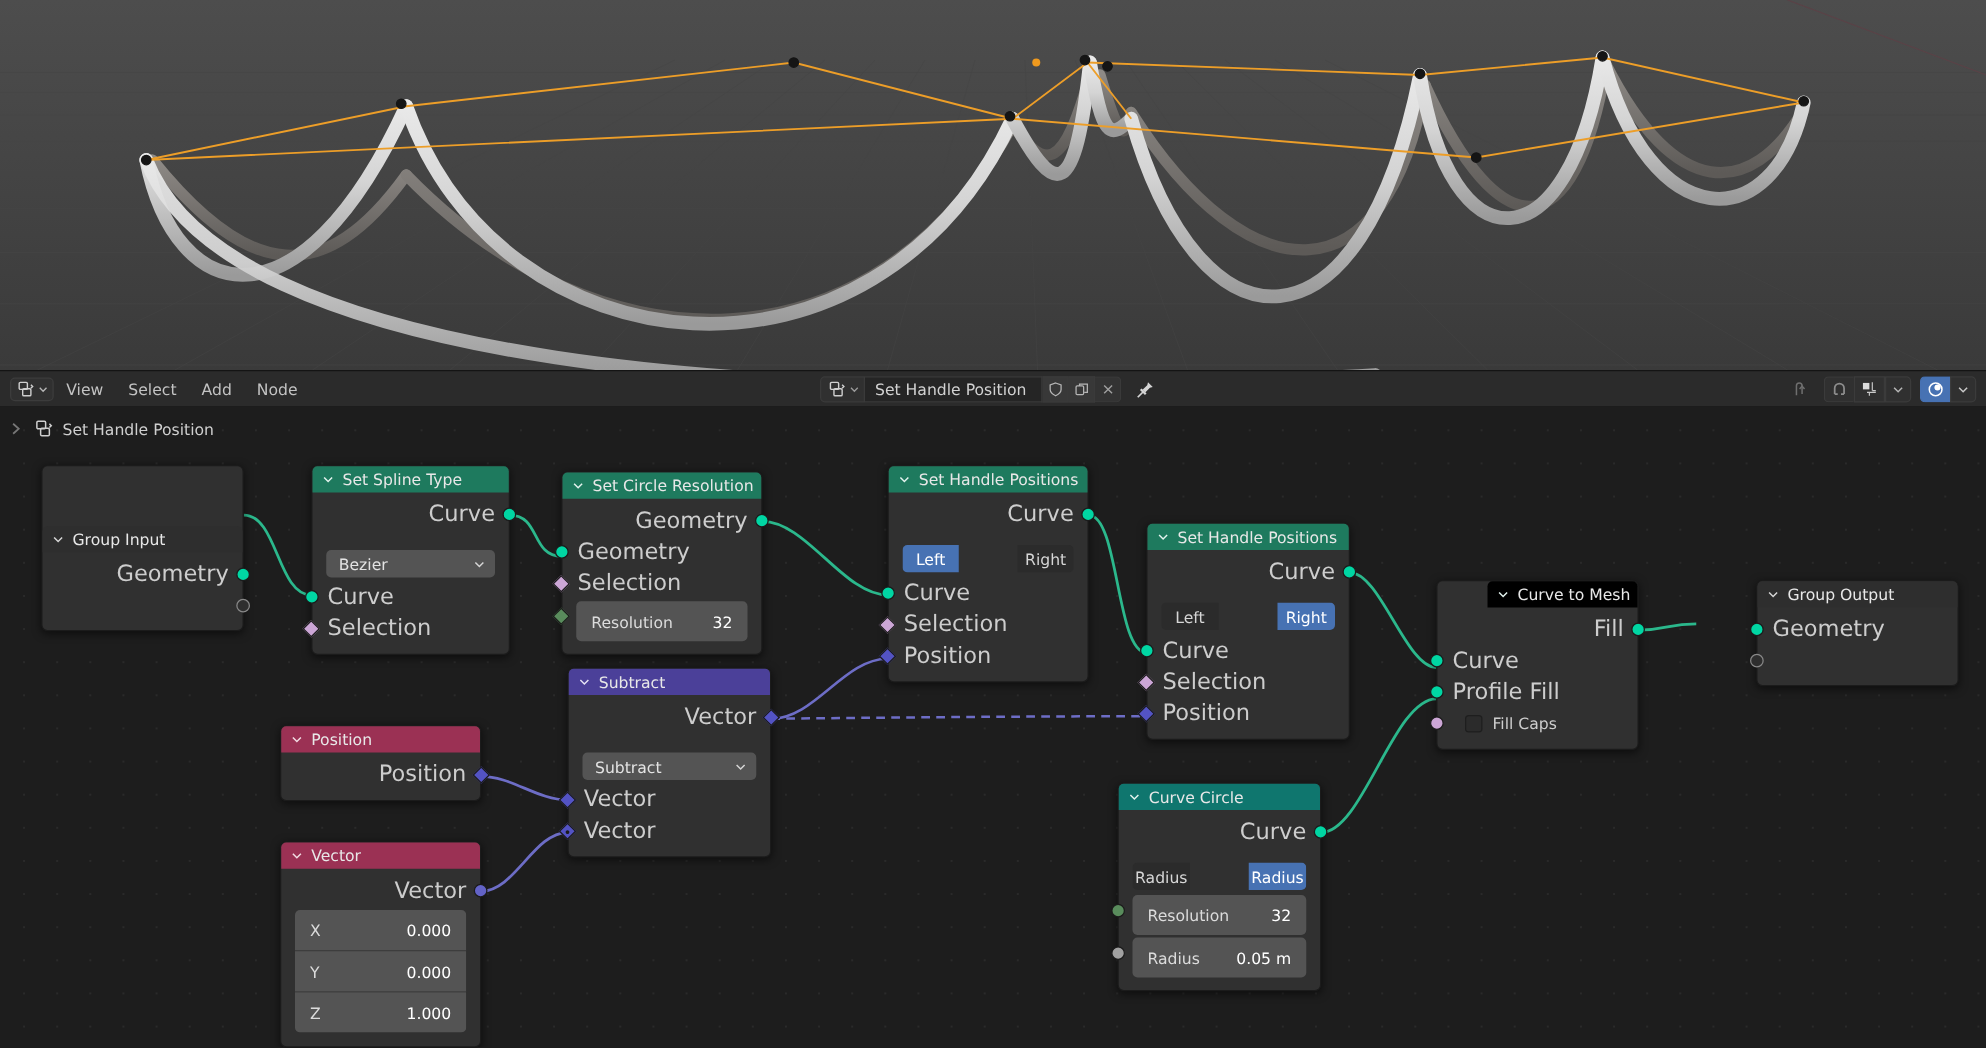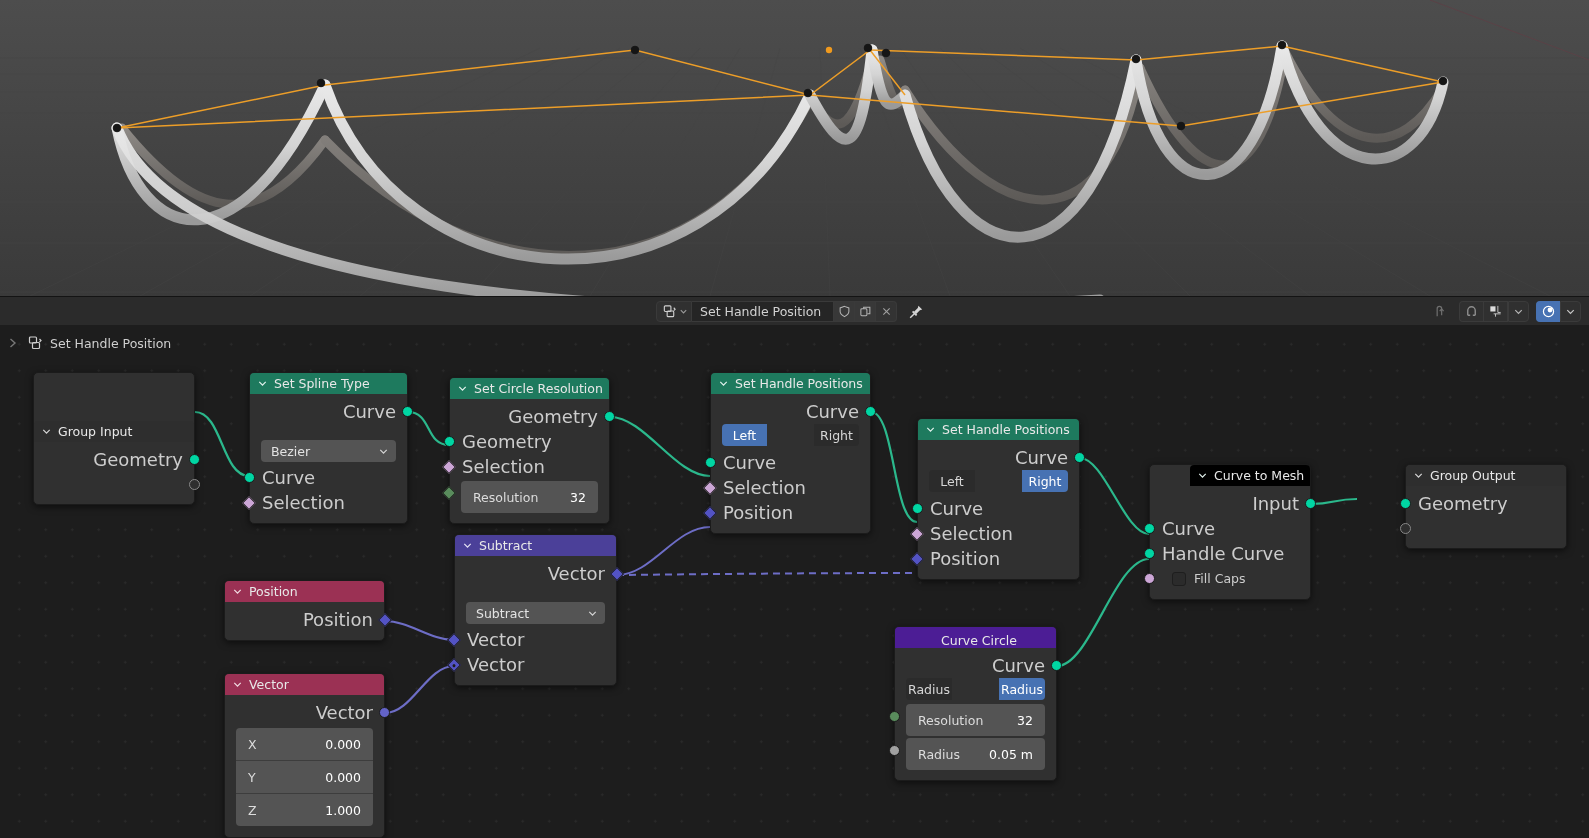--- a/index.html
+++ b/index.html
@@ -153,21 +153,21 @@
     padding: 16px 12px; color: #e3e3e3; font-size: 12.5px; cursor: pointer;
     margin: 2px 11px;
   }
   .numfield .lbl { color: #dcdcdc; }
   .numfield .val { color: #fff; }
   .vecstack { margin: 3px 11px; border-radius: 4px; overflow: hidden; }
   .vecstack .numfield { margin: 0; border-radius: 0; border-bottom: 1px solid #3d3d3d; }
   .vecstack .numfield:last-child { border-bottom: none; }
 
   .toggle-pair {
-    display: flex; height: 22px; margin: 0 11px 4px 11px; border-radius: 4px; overflow: hidden; gap: 47px;
+    display: flex; height: 22px; margin: 12px 11px 4px 11px; border-radius: 4px; overflow: hidden; gap: 47px;
   }
   .toggle-pair > div {
     flex: 1; display: flex; align-items: center; justify-content: center;
     background: #2b2b2b; color: #d6d6d6; font-size: 12.5px; cursor: pointer;
   }
   .toggle-pair > div.on { background: #4772b3; color: #ffffff; }
 
   .checkrow {
     position: relative; height: 25px; display: flex; align-items: center;
     padding-left: 22px; gap: 8px; color: #cdcdcd; font-size: 12.5px;
@@ -272,20 +272,36 @@
       <circle cx="1136" cy="59" r="3.8"></circle>
       <circle cx="1282" cy="45" r="3.8"></circle>
       <circle cx="1443" cy="81" r="3.8"></circle>
       <circle cx="1181" cy="126" r="3.8"></circle>
     </g>
     <circle cx="829" cy="50" r="3.2" fill="#f09a1e"></circle>
   </svg>
 </div>
 
 <div id="ne-header">
+  <div class="hdr-left">
+    <div class="editor-type-btn">
+      <svg width="15" height="15" viewBox="0 0 16 16">
+        <rect x="2.5" y="2" width="7" height="6" rx="1" fill="none" stroke="#cfcfcf" stroke-width="1.2"></rect>
+        <rect x="5.5" y="7.5" width="7" height="6" rx="1" fill="none" stroke="#cfcfcf" stroke-width="1.2"></rect>
+        <path d="M12.5 4 L14 5.5 L12.5 7" fill="none" stroke="#cfcfcf" stroke-width="1.2"></path>
+      </svg>
+      <svg width="9" height="9" viewBox="0 0 10 10">
+        <path d="M2 3.6 L5 6.6 L8 3.6" fill="none" stroke="#b6b6b6" stroke-width="1.2"></path>
+      </svg>
+    </div>
+    <div class="menu-item">View</div>
+    <div class="menu-item">Select</div>
+    <div class="menu-item">Add</div>
+    <div class="menu-item">Node</div>
+  </div>
 
   <div class="hdr-center">
     <div class="id-block">
       <div class="id-icon-btn">
         <svg width="15" height="15" viewBox="0 0 16 16">
           <rect x="2.5" y="2" width="7" height="6" rx="1" fill="none" stroke="#cfcfcf" stroke-width="1.2"></rect>
           <rect x="5.5" y="7.5" width="7" height="6" rx="1" fill="none" stroke="#cfcfcf" stroke-width="1.2"></rect>
           <path d="M12.5 4 L14 5.5 L12.5 7" fill="none" stroke="#cfcfcf" stroke-width="1.2"></path>
         </svg>
         <svg width="9" height="9" viewBox="0 0 10 10">
@@ -544,30 +560,30 @@
 
   <div class="node" style="left:1149px; top:139px; width:162px;">
     <div class="node-header" style="background:#000000;margin-left:40px;">
       <svg class="chev" width="11" height="11" viewBox="0 0 12 12">
             <path d="M2.5 4.3 L6 7.8 L9.5 4.3" fill="none" stroke="#e3f3ee" stroke-width="1.3"></path>
           </svg>
       <span>Curve to Mesh</span>
     </div>
     <div class="node-body">
       <div class="row out">
-        <span>Input</span>
+        <span>Fill</span>
         <span class="sock circ r" style="background:#00d6a3;"></span>
       </div>
       <div class="row in">
         <span class="sock circ l" style="background:#00d6a3;"></span>
         <span>Curve</span>
       </div>
       <div class="row in">
         <span class="sock circ l" style="background:#00d6a3;"></span>
-        <span>Handle Curve</span>
+        <span>Profile Fill</span>
       </div>
       <div class="checkrow">
         <span class="sock circ l" style="background:#cca6d6; top:12px;"></span>
         <span class="cbox"></span>
         <span>Fill Caps</span>
       </div>
     </div>
   </div>
 
   <div class="node" style="left:1405px; top:139px; width:162px;">
@@ -658,21 +674,21 @@
         </div>
         <div class="numfield">
           <span class="lbl">Z</span>
           <span class="val">1.000</span>
         </div>
       </div>
     </div>
   </div>
 
   <div class="node" style="left:894px; top:301px; width:163px;">
-    <div class="node-header" style="background:#4c1d95;flex-direction:column;">
+    <div class="node-header" style="background:#0f766e;">
       <svg class="chev" width="11" height="11" viewBox="0 0 12 12">
             <path d="M2.5 4.3 L6 7.8 L9.5 4.3" fill="none" stroke="#e3f3ee" stroke-width="1.3"></path>
           </svg>
       <span>Curve Circle</span>
     </div>
     <div class="node-body">
       <div class="row out">
         <span>Curve</span>
         <span class="sock circ r" style="background:#00d6a3;"></span>
       </div>

